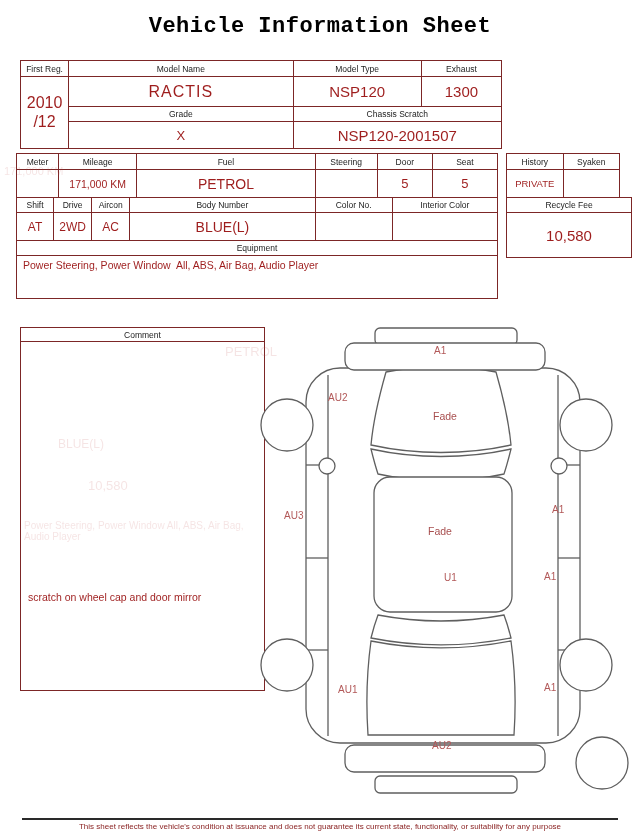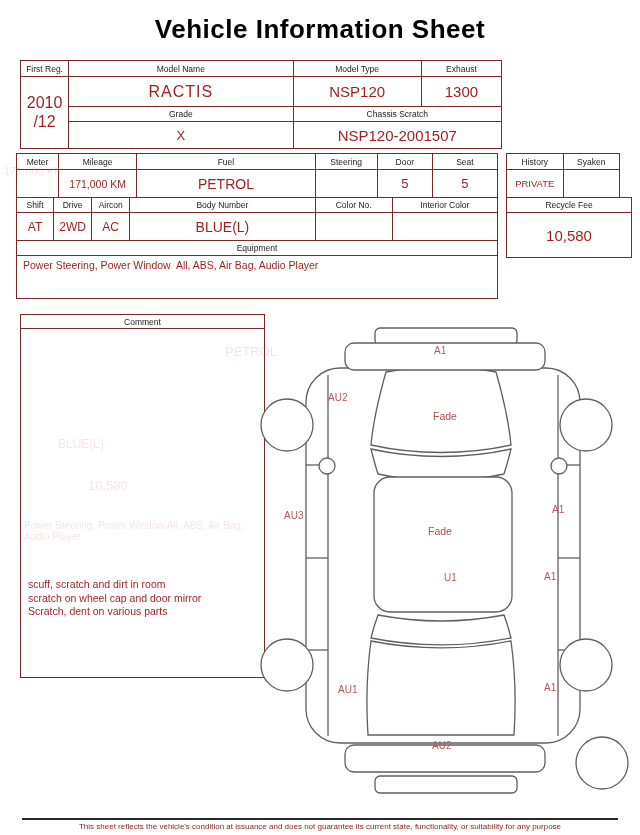--- a/index.html
+++ b/index.html
@@ -1,20 +1,20 @@
 <!DOCTYPE html>
 <html><head>
 <meta charset="utf-8">
 <style>
   *{margin:0;padding:0;box-sizing:border-box}
   html,body{width:640px;height:835px}
   body{background:#fff;font-family:"Liberation Sans",sans-serif;position:relative;overflow:hidden}
 
   .title{position:absolute;top:14px;left:0;width:100%;text-align:center;
-         font-family:Liberation Sans, sans-serif;font-size:26px;font-weight:600;color:#000;letter-spacing:.5px}
+         font-family:Liberation Mono, monospace;font-size:22px;font-weight:600;color:#000;letter-spacing:.5px}
 
   .band{position:absolute;display:flex;gap:8px}
   .band-top{left:20px;top:60px}
   .band-spec{left:16px;top:153px}
 
   table.tbl{border-collapse:collapse;table-layout:fixed;background:transparent}
   .tbl th,.tbl td{border:1px solid #7c2626;overflow:hidden;white-space:nowrap}
   .tbl th{font-size:8.5px;font-weight:400;color:#1c1c1c;text-align:center;height:16px;vertical-align:middle}
   .tbl td{text-align:center;color:#9e1d1d;vertical-align:middle}
   .stack{display:flex;flex-direction:column}
@@ -27,21 +27,21 @@
   .v-cond{font-size:20px}
   .v-fuel{font-size:14px}
   .v-km{font-size:10.5px}
   .v-shift{font-size:12px}
   .v-private{font-size:9.5px}
   .v-dim{font-size:12px}
   .v-fee{font-size:15px}
   td.equip{font-size:10.5px;text-align:left;vertical-align:top;padding:3px 6px;
            white-space:pre-wrap !important;line-height:1.25}
 
-  .comment-box{position:absolute;left:20px;top:314px;width:245px;height:364px;
+  .comment-box{position:absolute;left:20px;top:327px;width:245px;height:364px;
                border:1px solid #7c2626;display:flex;flex-direction:column;background:transparent}
   .box-header{height:14px;border-bottom:1px solid #7c2626;font-size:8.5px;color:#1c1c1c;
               text-align:center;line-height:14px;flex:0 0 auto}
   .comment-body{height:244px;flex:0 0 auto}
   .box-header.sn{border-top:1px solid #7c2626;margin-top:-1px}
   .note-body{flex:1;padding:5px 7px;font-size:10.5px;line-height:1.3;color:#9e1d1d;text-align:left}
 
   .diagram{position:absolute;left:250px;top:315px;width:382px;height:505px}
   .diagram svg{position:absolute;left:0;top:0}
   .dlabel{position:absolute;font-size:10px;color:#b25858;white-space:nowrap}
@@ -208,23 +208,21 @@
       </tbody>
         </table>
 
     </div>
   </div>
 
   <div class="comment-box">
     <div class="box-header">Comment</div>
     <div class="comment-body"></div>
     <div class="note-body">
-      <div>scuff, scratch and dirt in room</div>
       <div>scratch on wheel cap and door mirror</div>
-      <div>Scratch, dent on various parts</div>
     </div>
   </div>
 
   <div class="diagram">
     <svg width="382" height="505" viewBox="0 0 382 505">
       <g fill="#ffffff" stroke="#5f5f5f" stroke-width="1.3">
 
         <rect x="56" y="53" width="274" height="375" rx="34"></rect>
 
         <line x1="78" y1="60" x2="78" y2="421"></line>

